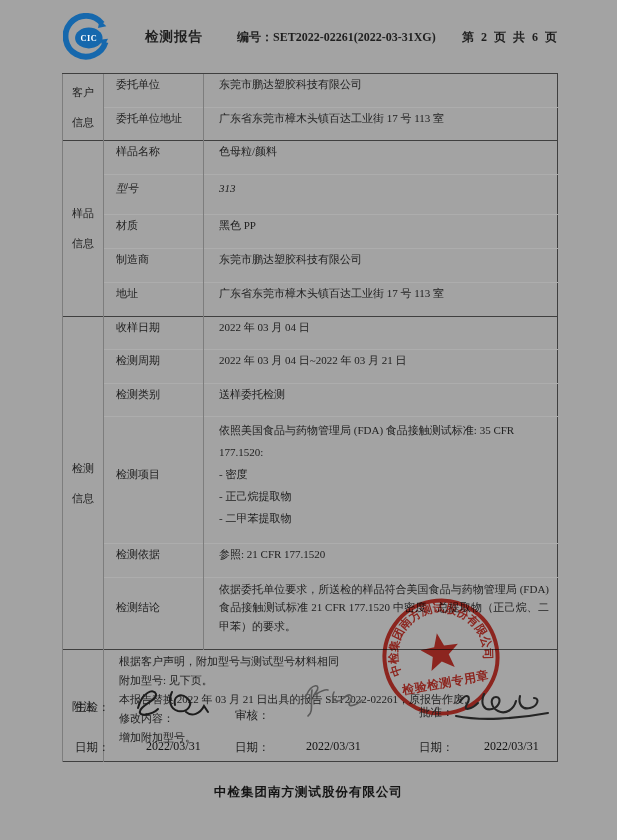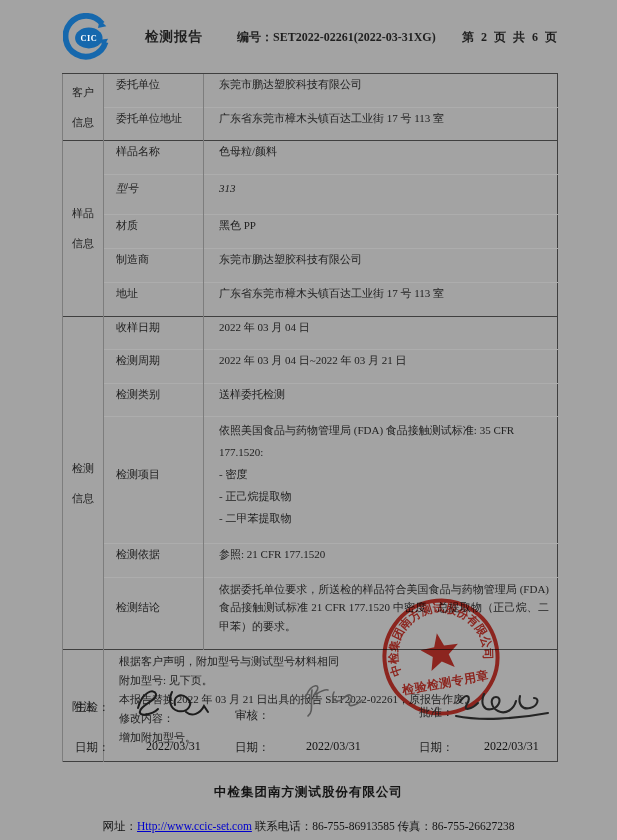--- a/index.html
+++ b/index.html
@@ -202,19 +202,14 @@
   </svg>
 
   <div class="date-label" style="left:75px;  top:740px;">日期：</div>
   <div class="date-val" style="left:146px; top:739px;">2022/03/31</div>
   <div class="date-label" style="left:235px; top:740px;">日期：</div>
   <div class="date-val" style="left:306px; top:739px;">2022/03/31</div>
   <div class="date-label" style="left:419px; top:740px;">日期：</div>
   <div class="date-val" style="left:484px; top:739px;">2022/03/31</div>
 
   <div class="footer f-company" style="position:absolute;">中检集团南方测试股份有限公司</div>
-  <div class="footer f-web" style="position:absolute;">
-    <span>网址：</span><a class="f-link">Http://www.ccic-set.com</a>
-    <span>联系电话：86-755-86913585</span>
-    <span>传真：86-755-26627238</span>
-  </div>
 
 </div>
 
 </body></html>

